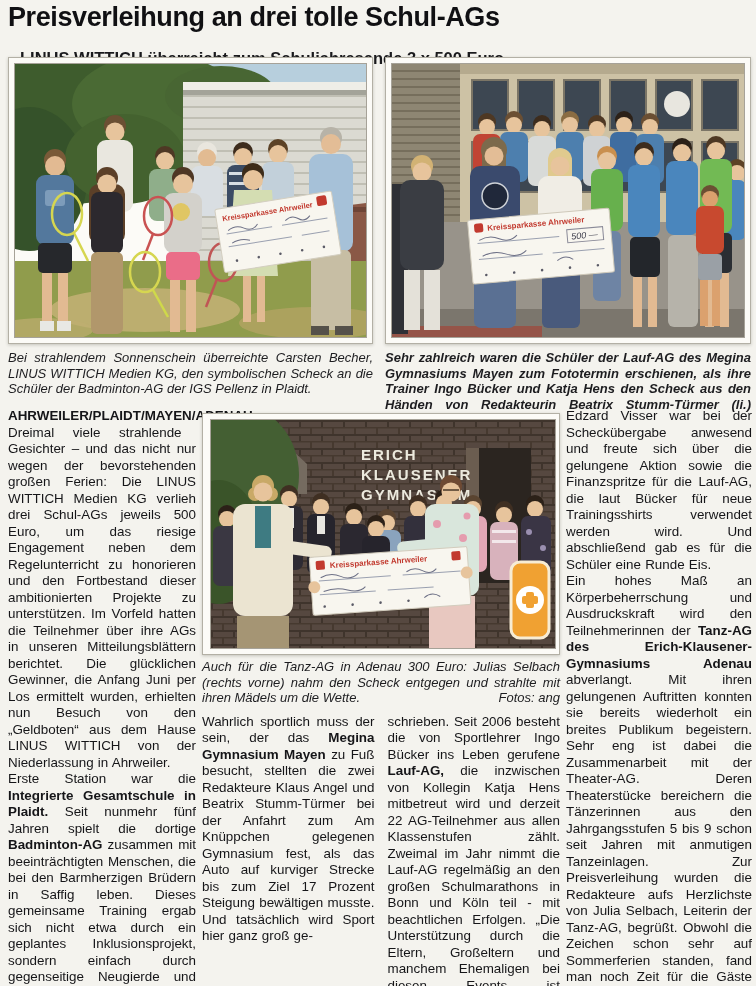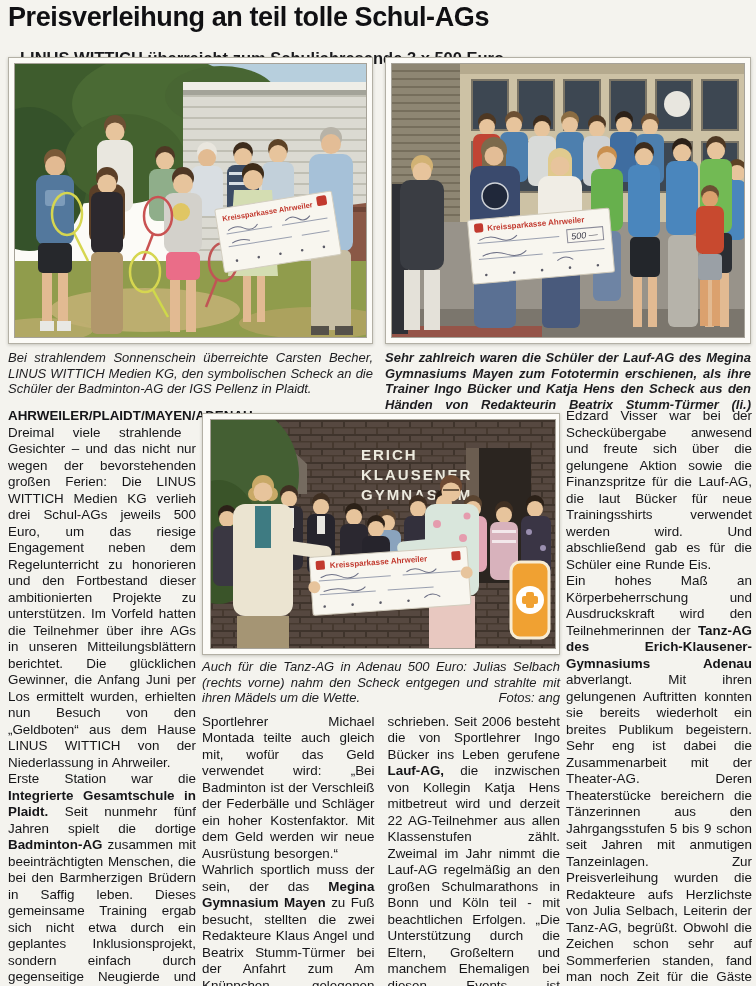--- a/index.html
+++ b/index.html
@@ -51,21 +51,21 @@
     hyphens:manual;word-spacing:0.5px;
   }
   .bold{font-weight:bold;}
   svg text{font-family:"Liberation Sans", sans-serif;}
 </style>
 </head>
 <body>
 
 <div class="page">
 
-  <h1 class="headline">Preisverleihung an teil tolle Schul-AGs</h1>
+  <h1 class="headline">Preisverleihung an drei tolle Schul-AGs</h1>
   <h2 class="subheadline">LINUS WITTICH überreicht zum Schuljahresende 3 x 500 Euro</h2>
 
   <div class="photo-frame" id="photo-badminton">
     <svg width="351" height="273" viewBox="0 0 351 273">
       <rect width="351" height="110" fill="#b7cfdd"></rect>
       <g>
         <ellipse cx="55" cy="62" rx="108" ry="78" fill="#3e5c2d"></ellipse>
         <ellipse cx="142" cy="40" rx="85" ry="50" fill="#4a6a34"></ellipse>
         <ellipse cx="14" cy="115" rx="58" ry="72" fill="#35522a"></ellipse>
         <ellipse cx="206" cy="32" rx="56" ry="30" fill="#486633"></ellipse>
@@ -429,24 +429,23 @@
         <g>
           <rect x="300" y="142" width="38" height="76" rx="9" fill="#f0a132" stroke="#f7ecd4" stroke-width="3"></rect>
           <circle cx="319" cy="180" r="14" fill="#ffffff"></circle>
           <g fill="#f0a132">
             <rect x="311" y="176" width="16" height="8" rx="2"></rect>
             <rect x="315" y="172" width="8" height="16" rx="2"></rect>
           </g>
         </g>
       </svg>
     </div>
-    <p class="caption"><span>Auch für die Tanz-AG in Adenau 500 Euro: Julias Selbach (rechts vorne) nahm den Scheck entgegen und strahlte mit ihren Mädels um die Wette.</span> <span class="credit">Fotos: ang</span></p>
+    <p class="caption"><span>Auch für die Tanz-AG in Adenau 300 Euro: Julias Selbach (rechts vorne) nahm den Scheck entgegen und strahlte mit ihren Mädels um die Wette.</span> <span class="credit">Fotos: ang</span></p>
     <div class="midcols">
       <div class="midcol" id="col2">
-          <p class="body-p"><span>Sportlehrer Michael Montada teilte auch gleich mit, wofür das Geld verwendet wird: „Bei Badminton ist der Verschleiß der Federbälle und Schläger ein hoher Kostenfaktor. Mit dem Geld werden wir neue Ausrüstung besorgen.“</span></p>
           <p class="body-p"><span>Wahrlich sportlich muss der sein, der das </span><span class="bold">Megina Gymnasium Mayen</span><span> zu Fuß besucht, stellten die zwei Redakteure Klaus Angel und Beatrix Stumm-Türmer bei der Anfahrt zum Am Knüppchen gelegenen Gymnasium fest, als das Auto auf kurviger Strecke bis zum Ziel 17 Prozent Steigung bewältigen musste. Und tatsächlich wird Sport hier ganz groß ge-</span></p>
         </div>
       <div class="midcol" id="col3">
           <p class="body-p"><span>schrieben. Seit 2006 besteht die von Sportlehrer Ingo Bücker ins Leben gerufene </span><span class="bold">Lauf-AG,</span><span> die inzwischen von Kollegin Katja Hens mitbetreut wird und derzeit 22 AG-Teilnehmer aus allen Klassenstufen zählt. Zweimal im Jahr nimmt die Lauf-AG regelmäßig an den großen Schulmarathons in Bonn und Köln teil - mit beachtlichen Erfolgen. „Die Unterstützung durch die Eltern, Großeltern und manchem Ehemaligen bei diesen Events ist phantastisch“, so Hens beim Fototermin. Und Bücker weiß zu berichten: „Viele der Teilnehmer bleiben dem Hobby Laufen auch nach der Schullaufbahn treu.“ Auch Schulleiter Prof. Dr.</span></p>
         </div>
     </div>
   </div>
 
   <div class="col" id="col4">
       <p class="body-p"><span>Edzard Visser war bei der Scheckübergabe anwesend und freute sich über die gelungene Aktion sowie die Finanzspritze für die Lauf-AG, die laut Bücker für neue Trainingsshirts verwendet werden wird. Und abschließend gab es für die Schüler eine Runde Eis.</span></p>

